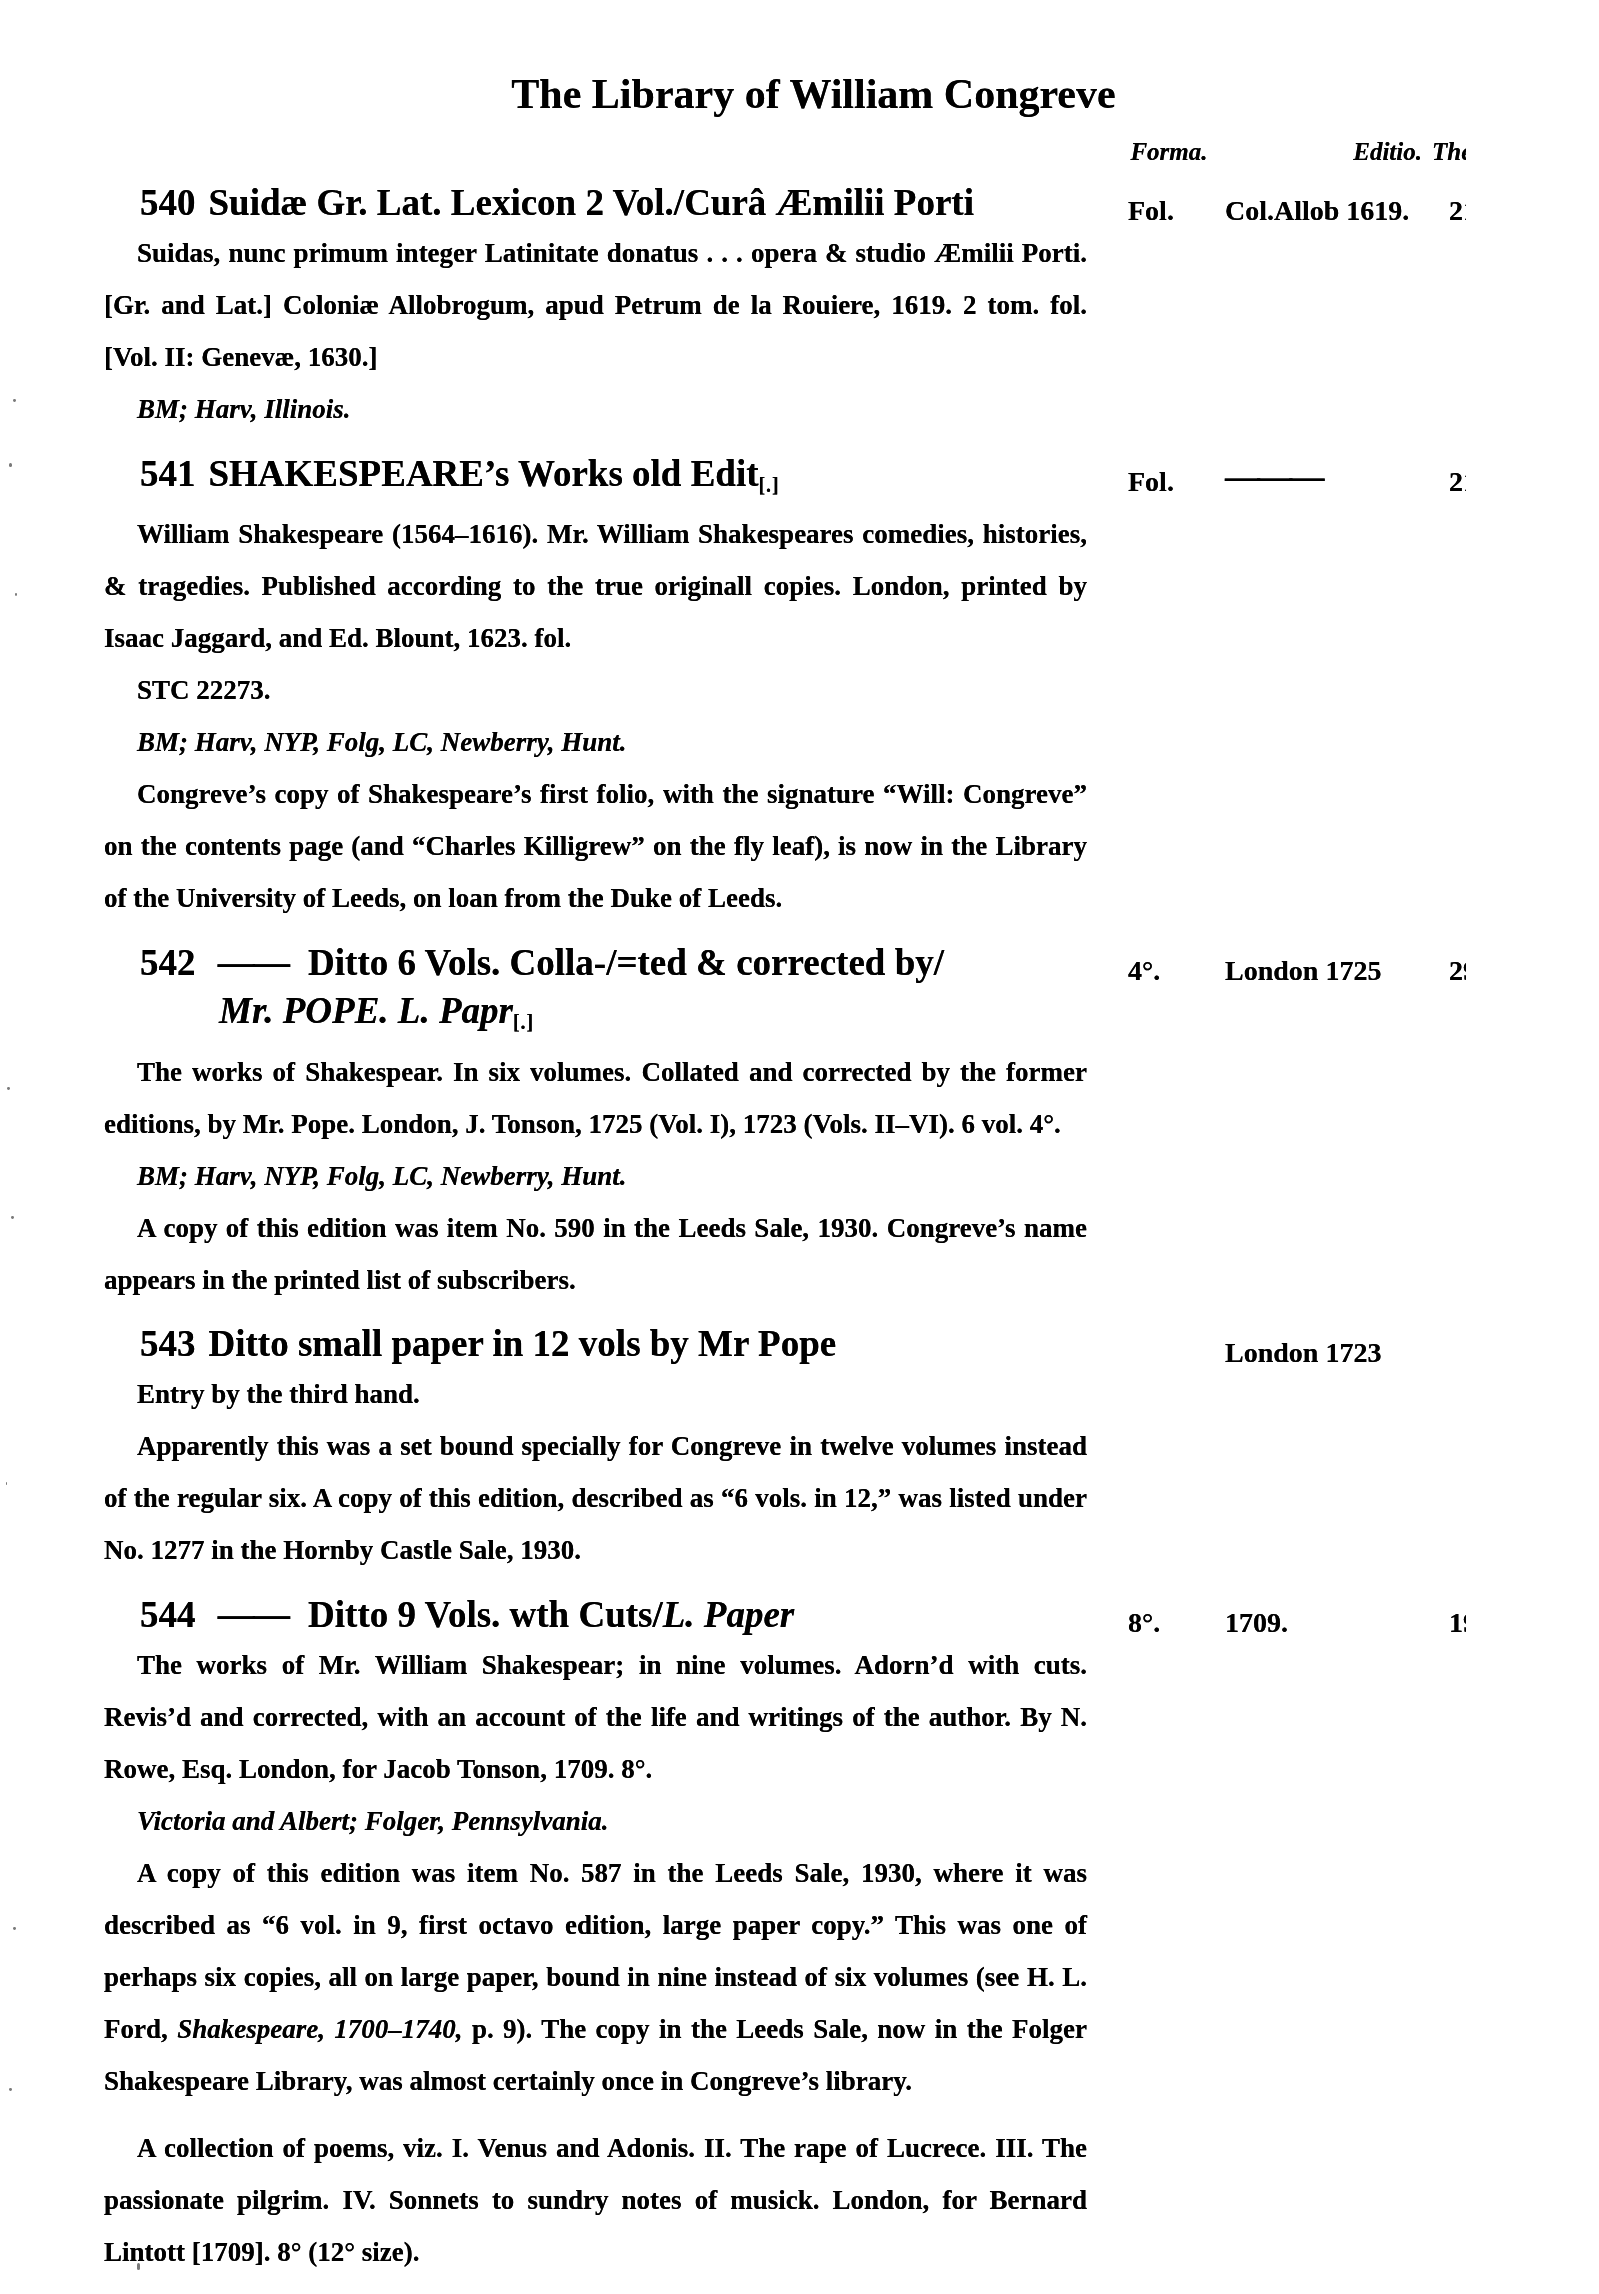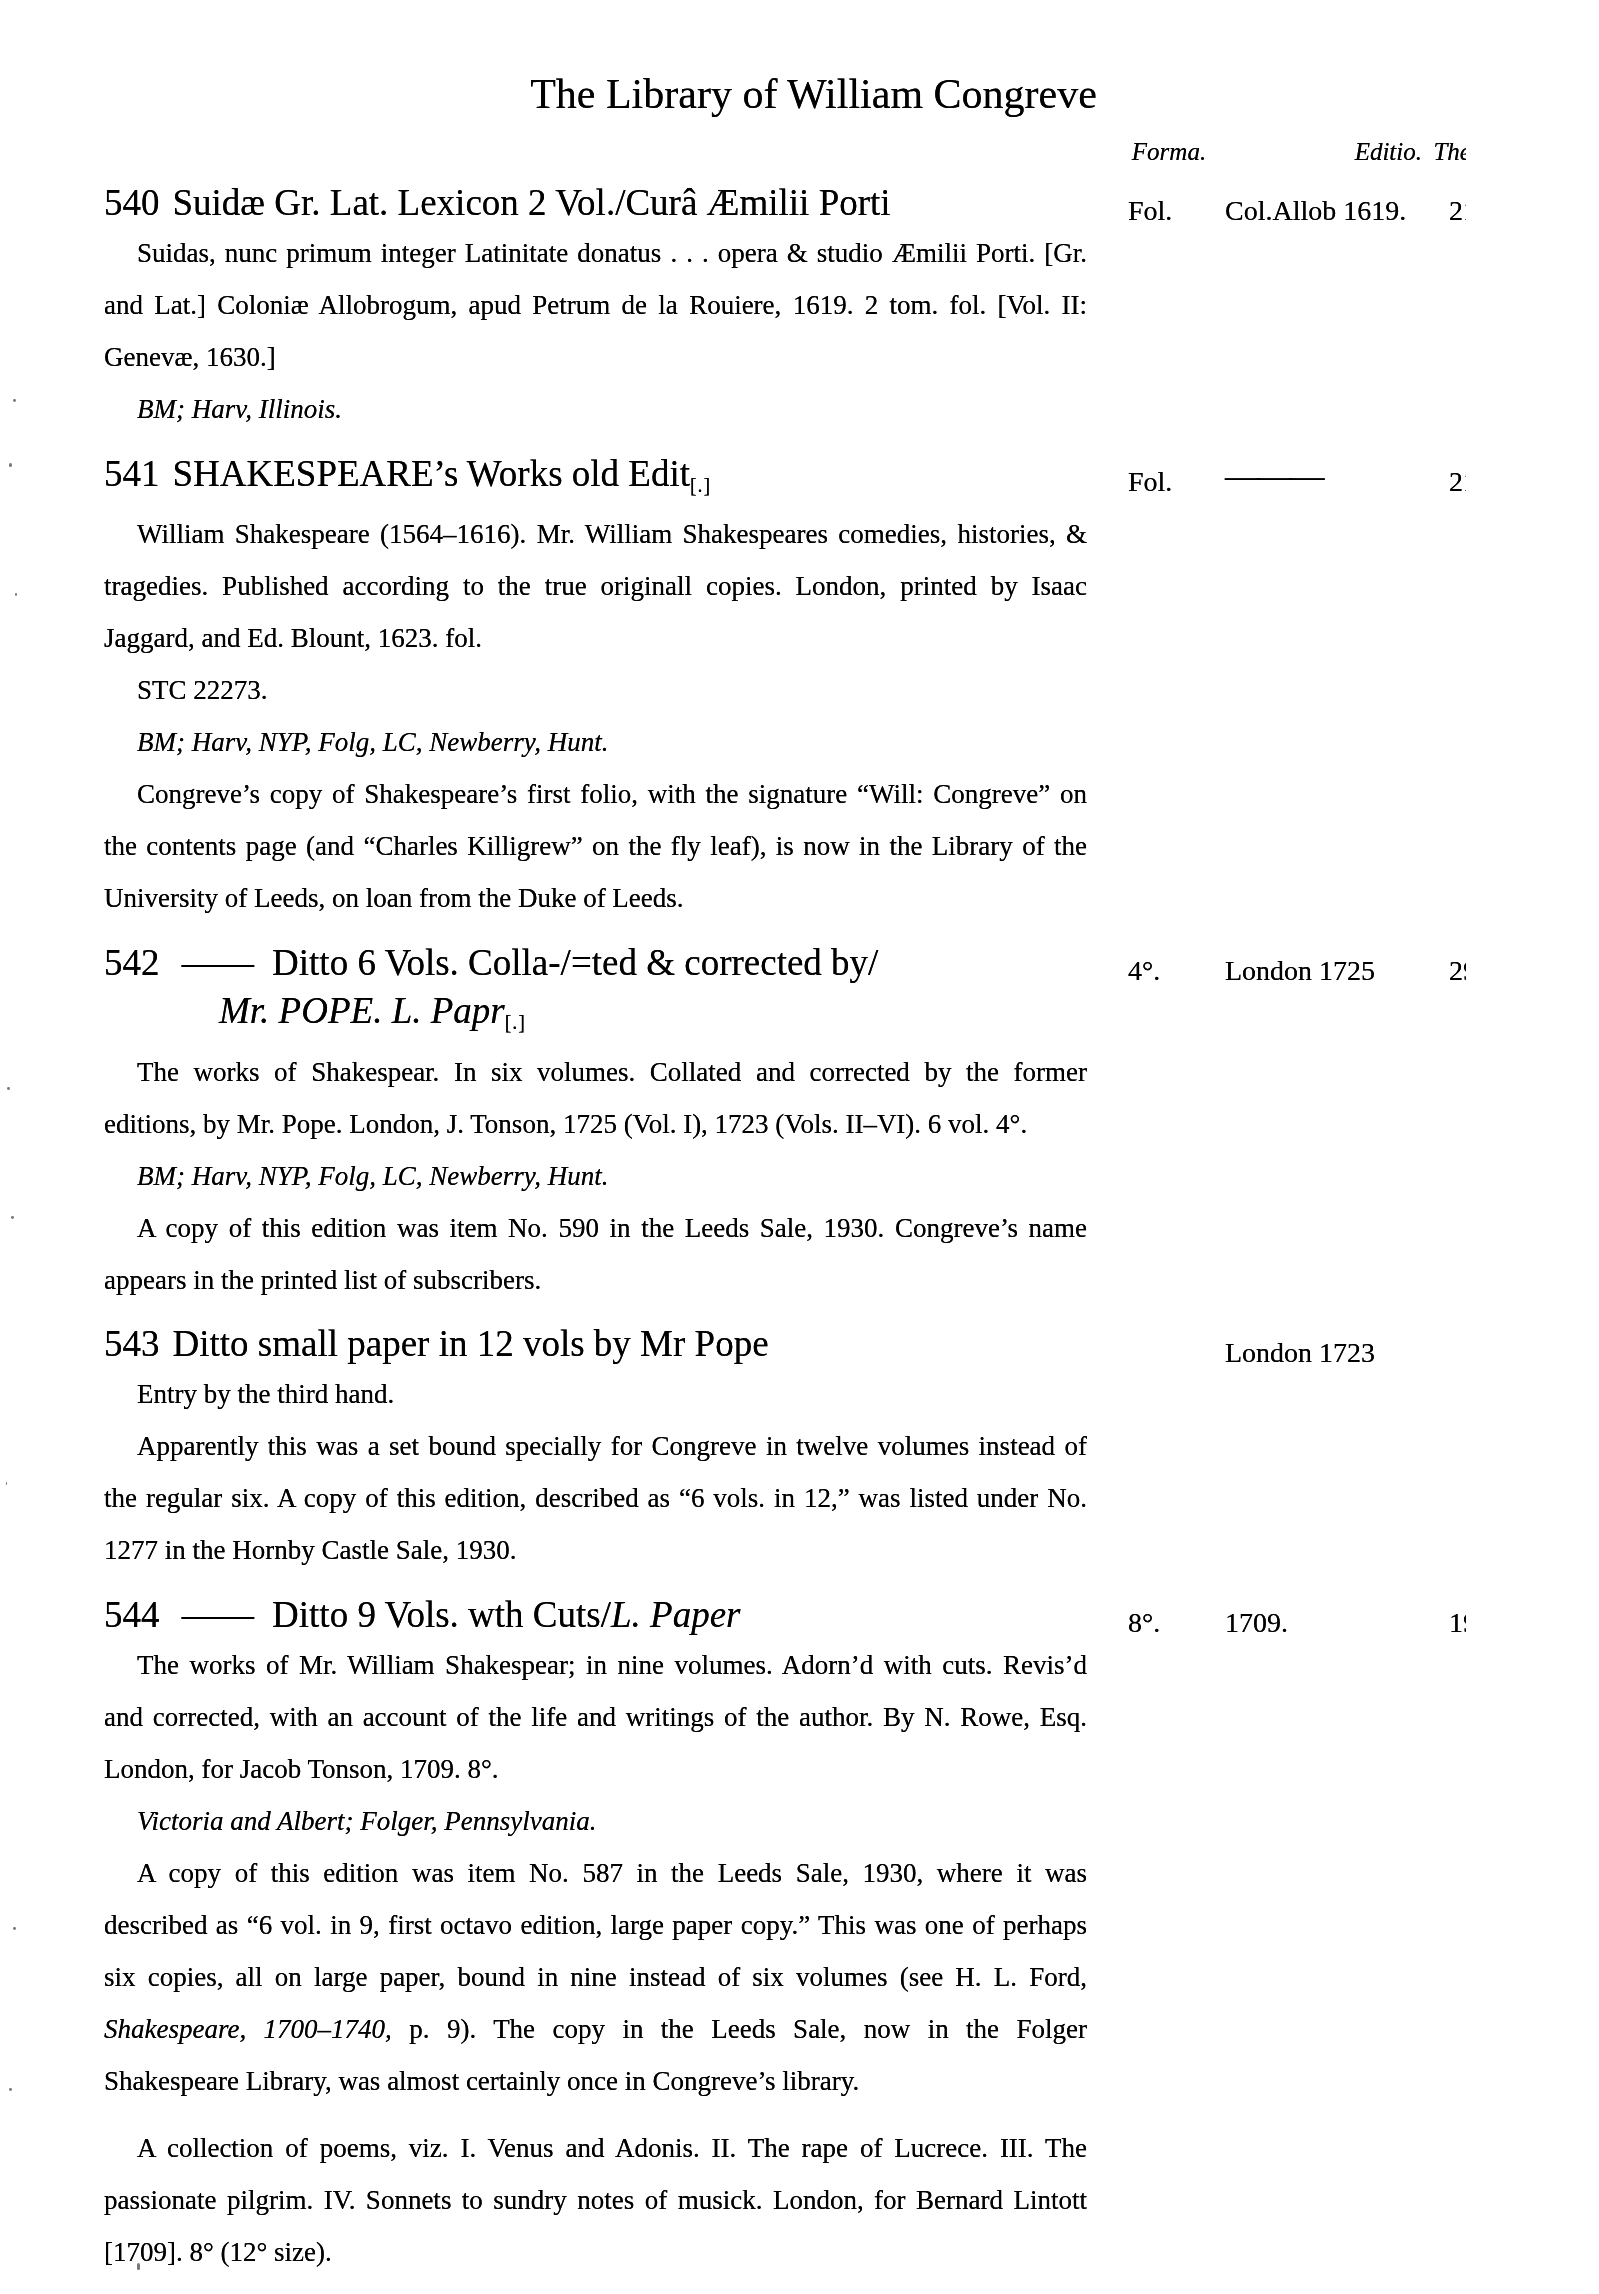--- a/index.html
+++ b/index.html
@@ -5,34 +5,35 @@
   * { margin:0; padding:0; box-sizing:border-box; }
   html,body { background:#ffffff; }
   .page {
     position:relative;
     width:1466px; height:2294px;
     background:#ffffff;
     color:#000;
     font-family:"Liberation Serif","DejaVu Serif",serif;
     overflow:hidden;
     text-shadow:0 0 0.6px rgba(0,0,0,0.85);
+    font-weight:bold;
   }
   
   .runhead { position:absolute; top:68px; left:104px; width:1419px; text-align:center; font-size:42px; line-height:52px; }
   .pagenum { position:absolute; right:0; top:1.8px; font-size:38px; }
   
   .ch { position:absolute; width:196px; text-align:center; font-style:italic; font-size:25px; top:138px; }
   .ch-forma  { left:1071px; }
   .ch-editio { left:1226px;text-align:right; }
   .ch-theca  { left:1366px; }
   
   .text-col { position:absolute; left:104px; top:179px; width:983px; }
   .entry { position:relative; }
   .entry + .entry { margin-top:14.8px; }
-  .heading { font-size:37px; line-height:48px; white-space:nowrap; }
+  .heading { font-size:37px; line-height:48px; white-space:nowrap;margin-left:36px; }
   .num { margin-right:13px; }
   .hdash { letter-spacing:-1.8px; margin:0 20px 0 9.2px; }
   .h2 { margin-left:115px; white-space:nowrap; font-size:37px; line-height:48px; }
   .it { font-style:italic; }
   .sub { font-size:20px; vertical-align:-5.5px; letter-spacing:0.9px; }
   .body { font-size:27px; line-height:52px; hyphens:none; }
   .just { text-align:justify; }
   .ind { text-indent:33px; }
   .sigla { font-style:italic; }
   

